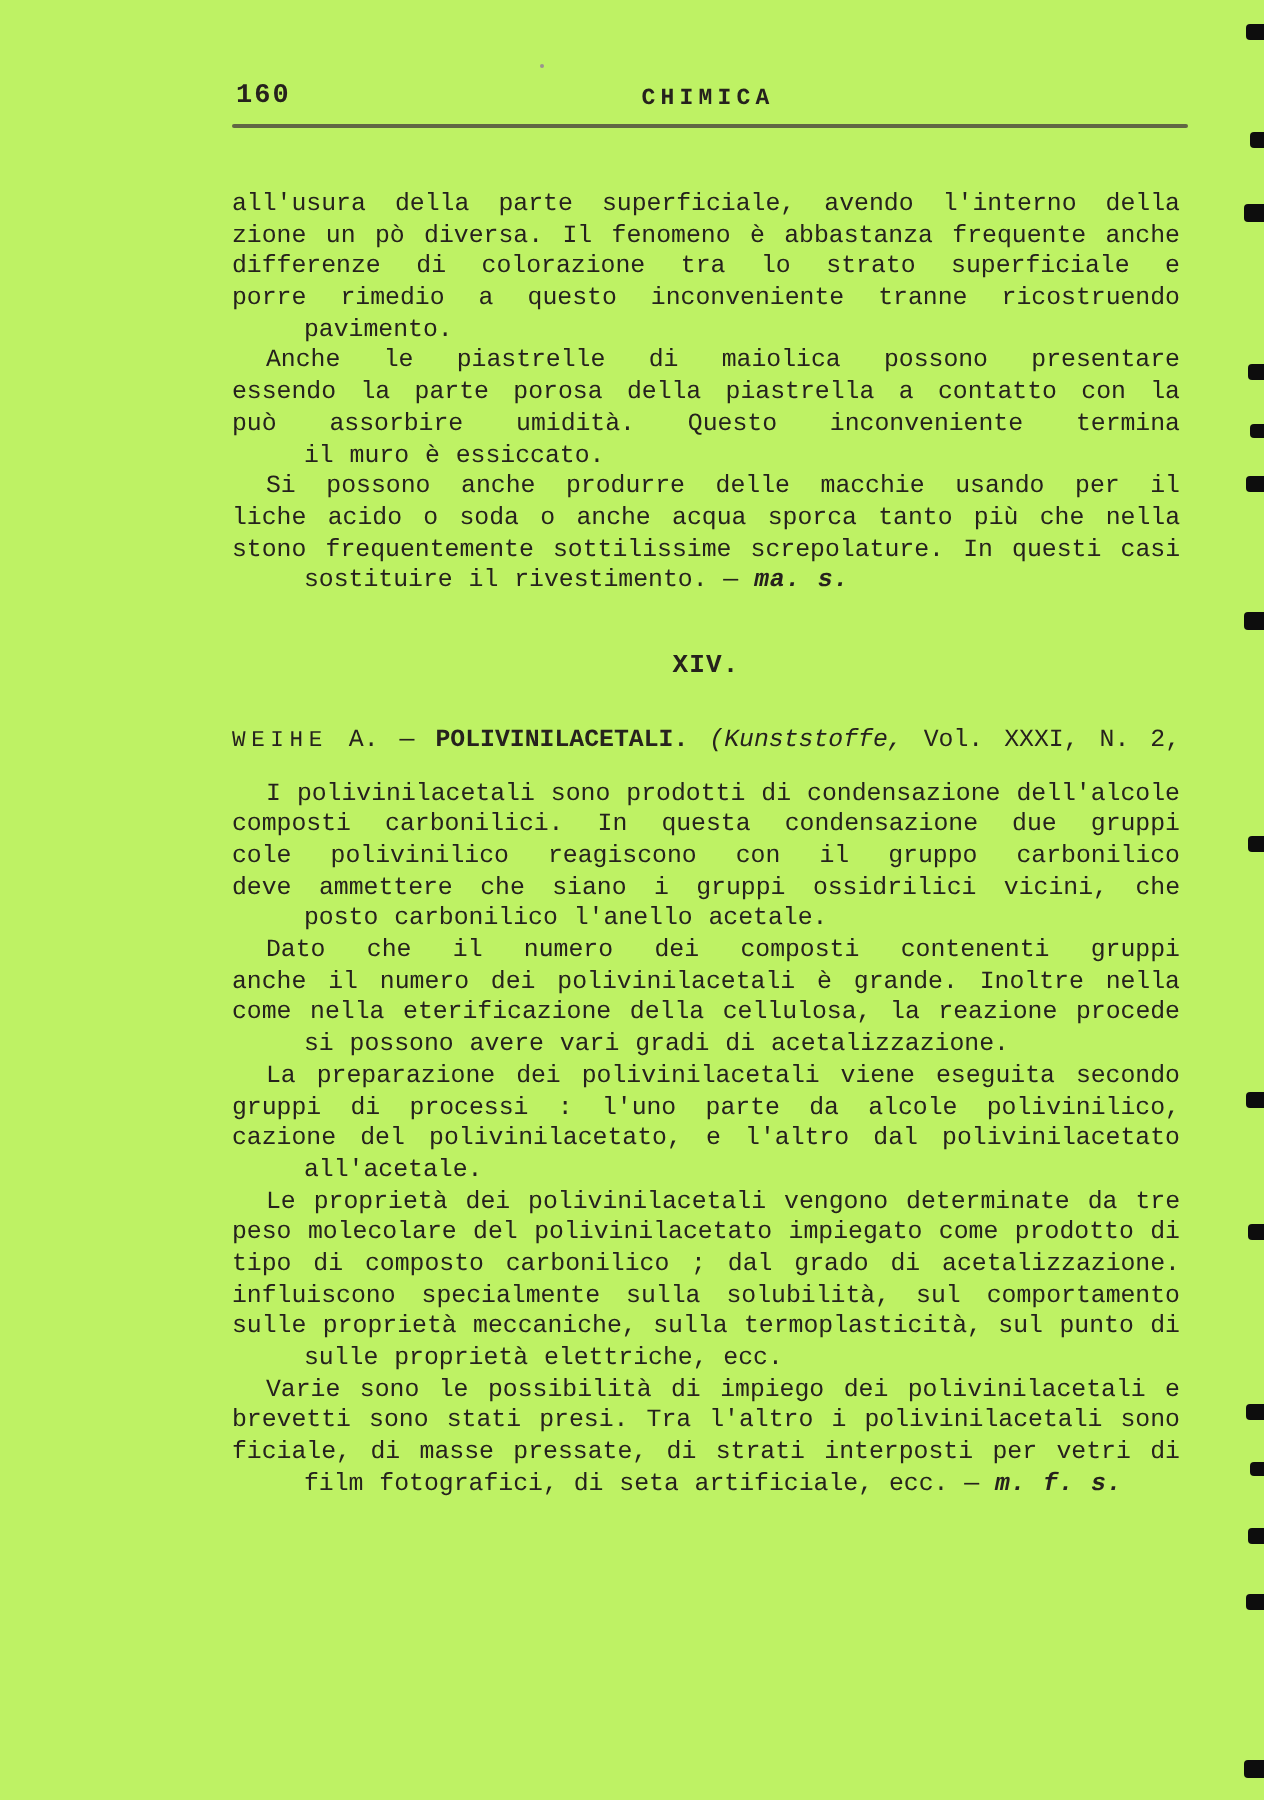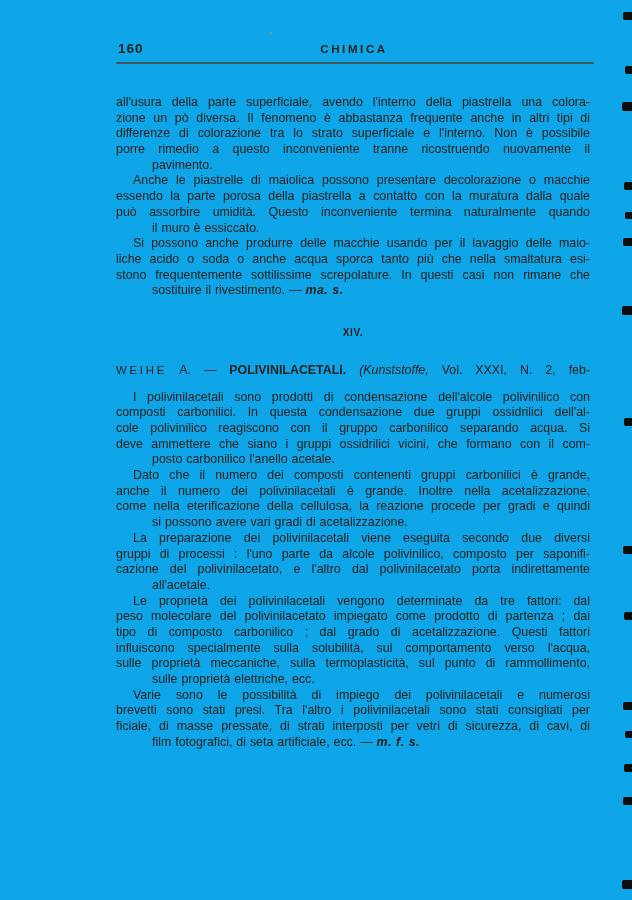--- a/index.html
+++ b/index.html
@@ -1,21 +1,21 @@
 <!DOCTYPE html>
 <html><head>
 <meta charset="utf-8">
 <style>
   html,body{margin:0;padding:0;background:#e8e8e8;}
   .page{
     position:relative;
     width:632px;height:900px;
-    background:#0ea5e9;
+    background:#bef264;
     overflow:hidden;
-    font-family:Liberation Sans, sans-serif;
+    font-family:Liberation Mono, monospace;
     color:#26221d;
   }
   
   .hdr{position:absolute;top:41px;left:116px;width:476px;height:18px;}
   .pagenum{position:absolute;left:2px;top:0;font-size:13.5px;font-weight:700;letter-spacing:1px;}
   .runtitle{display:block;text-align:center;font-size:11.5px;font-weight:700;letter-spacing:2.6px;padding-top:2px;}
   .rule{position:absolute;top:62px;left:116px;width:478px;height:2px;background:#4a443c;opacity:.8;border-radius:1px;}
   
   .column{position:absolute;top:95px;left:116px;width:474px;font-size:12.4px;}
   .line{
@@ -23,21 +23,21 @@
     text-align:justify;text-align-last:justify;-moz-text-align-last:justify;
     word-spacing:.04em;
   }
   .line.last{text-align:left;text-align-last:left;padding-left:36px;-moz-text-align-last:left;}
   .para.ind .line:first-child{text-indent:17px;}
   .para.hang .line.cont{margin-left:22px;}
   .seg-i{font-style:italic;}
   .seg-b{font-weight:700;}
   .seg-bi{font-style:italic;font-weight:600;letter-spacing:.4px;}
   .seg-sp{text-transform:uppercase;letter-spacing:2.8px;font-size:11.3px;}
-  .sec-num{margin:25px 0 0 0;text-align:center;font-size:10px;font-weight:600;letter-spacing:.6px;line-height:18px;}
+  .sec-num{margin:25px 0 0 0;text-align:center;font-size:13px;font-weight:600;letter-spacing:.6px;line-height:18px;}
   .sec-title{margin:13px 0 0 0;text-align:center;font-size:16px;font-weight:600;letter-spacing:1.3px;line-height:20px;}
   .block.ref{margin-top:21px;}
   .block.abstract{margin-top:11px;}
   
   .edge-mark{position:absolute;right:0;background:#0d0d0d;border-radius:2px 0 0 2px;}
   .speck{position:absolute;left:270px;top:32px;width:2px;height:2px;background:#9a958d;border-radius:50%;}
 </style>
 </head>
 <body>
 

